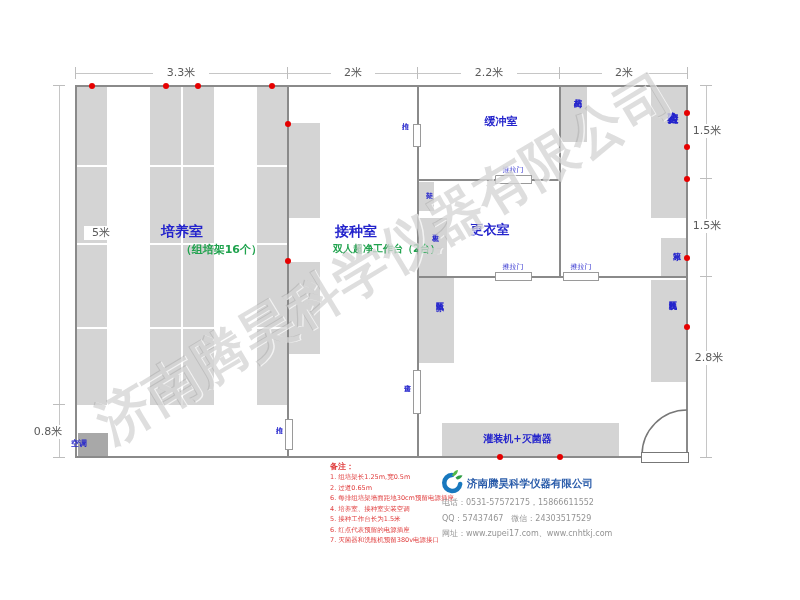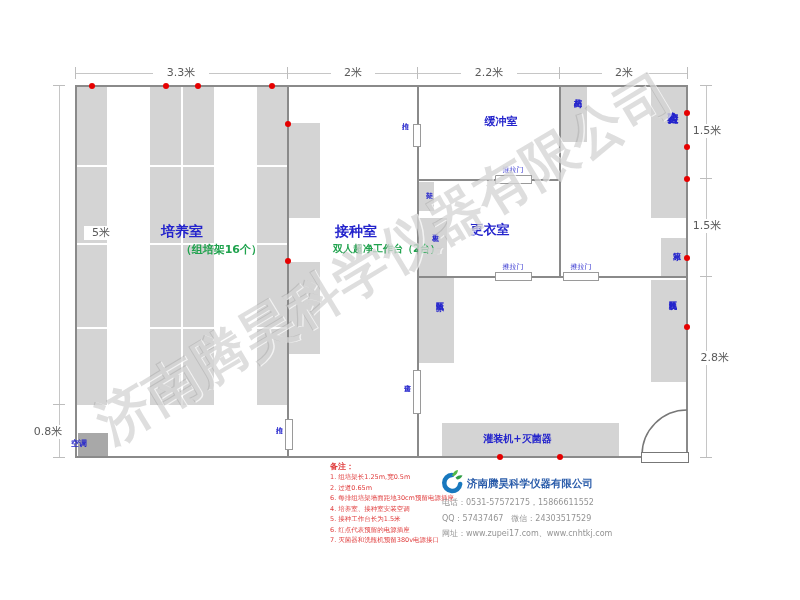--- a/index.html
+++ b/index.html
@@ -152,21 +152,21 @@
   <div class="abs dt" style="left:40px;top:226px;width:34px;margin-left:44px;">5米</div>
   <div class="abs dt" style="left:24px;top:425px;width:48px;">0.8米</div>
 
   <div class="abs dl" style="left:706px;top:85px;width:1px;height:373px;"></div>
   <div class="abs tick" style="left:700px;top:85px;width:12px;height:1px;"></div>
   <div class="abs tick" style="left:700px;top:178px;width:12px;height:1px;"></div>
   <div class="abs tick" style="left:700px;top:276px;width:12px;height:1px;"></div>
   <div class="abs tick" style="left:700px;top:457px;width:12px;height:1px;"></div>
   <div class="abs dt" style="left:688px;top:124px;width:38px;">1.5米</div>
   <div class="abs dt" style="left:688px;top:219px;width:38px;">1.5米</div>
-  <div class="abs dt" style="left:689px;top:351px;width:40px;text-align:right;">2.8米</div>
+  <div class="abs dt" style="left:689px;top:351px;width:40px;">2.8米</div>
 
   <div class="abs" style="left:330px;top:461px;width:160px;z-index:5;">
     <div class="note-title">备注：</div>
     <div class="note-item">1. 组培架长1.25m,宽0.5m</div>
     <div class="note-item">2. 过道0.65m</div>
     <div class="note-item">6. 每排组培架墙面距地30cm预留电源插座</div>
     <div class="note-item">4. 培养室、接种室安装空调</div>
     <div class="note-item">5. 接种工作台长为1.5米</div>
     <div class="note-item">6. 红点代表预留的电源插座</div>
     <div class="note-item">7. 灭菌器和洗瓶机预留380v电源接口</div>

